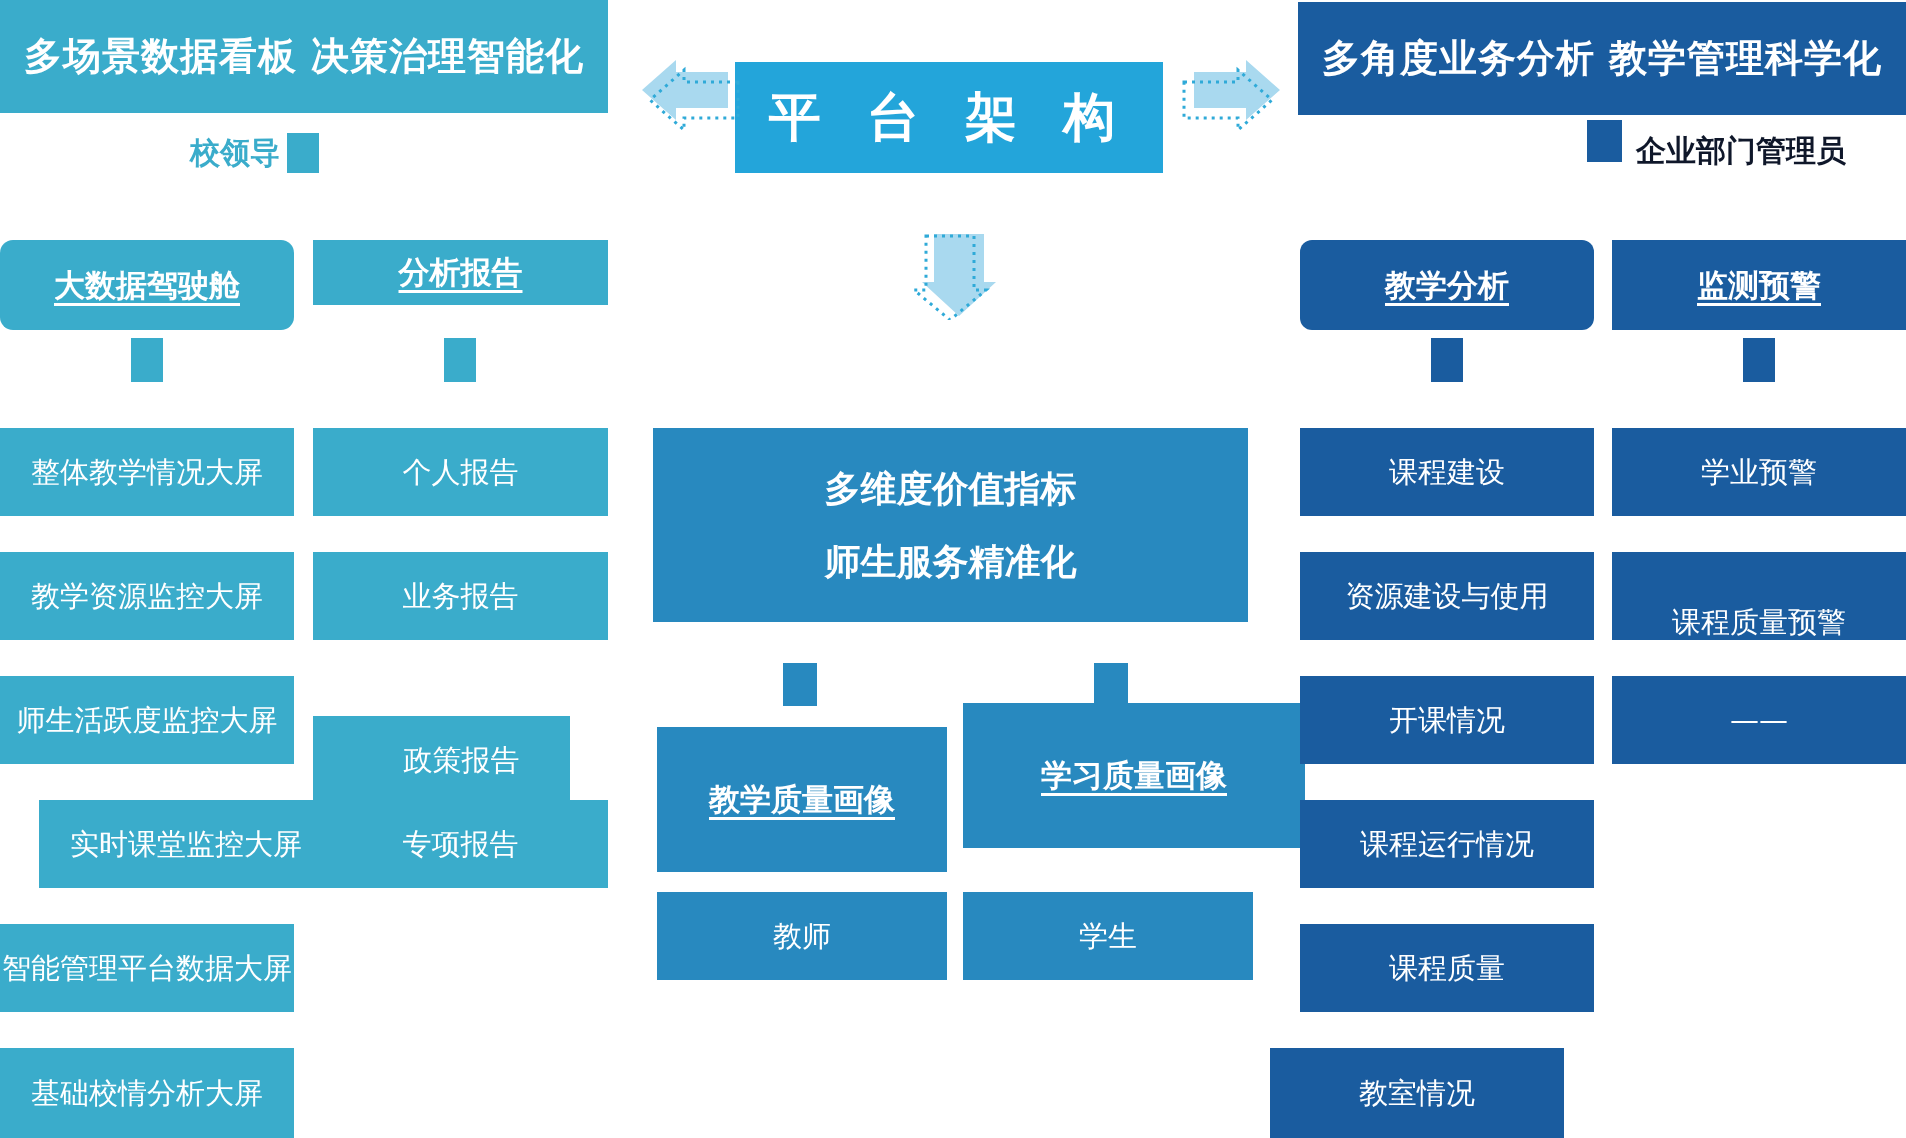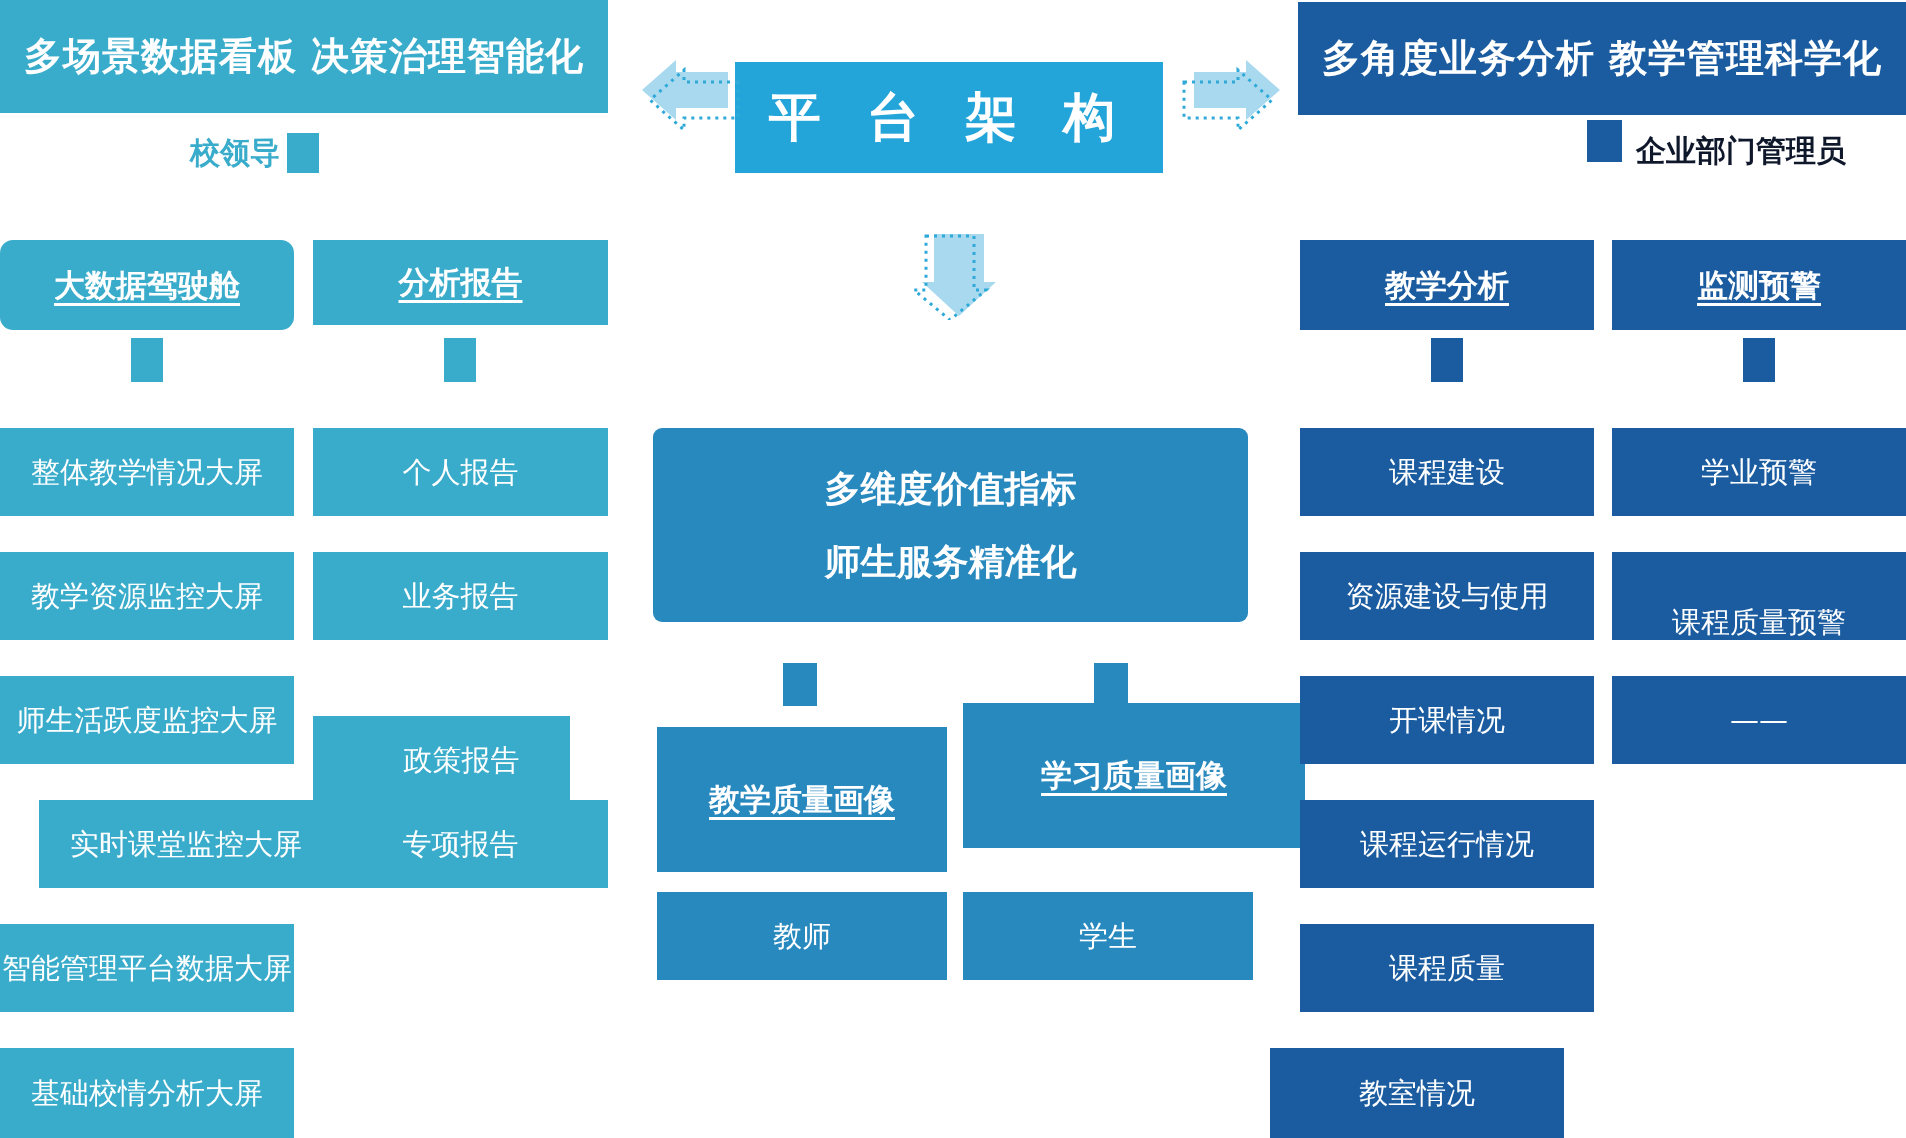--- a/index.html
+++ b/index.html
@@ -21,21 +21,21 @@
   .blue{background:#2889BF;}
   .dark{background:#1A5C9F;}
   .banner-text{font-size:38px;font-weight:bold;letter-spacing:1px;}
   .title-text{font-size:52px;font-weight:bold;letter-spacing:14px;}
   .hdr{font-size:31px;font-weight:bold;text-decoration:underline;text-decoration-thickness:3px;text-underline-offset:7px;}
   .item{font-size:29px;font-weight:normal;}
   .role{font-size:30px;font-weight:bold;display:flex;align-items:center;}
   .role-teal{color:#3AACCB;}
   .role-dark{color:#0f172a;}
   .sq{position:absolute;}
-  .valuebox{flex-direction:column;gap:28px;font-size:36px;font-weight:bold;border-radius:9px;}
+  .valuebox{flex-direction:column;gap:28px;font-size:36px;font-weight:bold;}
   .portrait{font-size:31px;font-weight:bold;text-decoration:underline;text-decoration-thickness:3px;text-underline-offset:7px;}
 </style>
 </head>
 <body>
 
 <div id="canvas">
 
   <div class="box teal banner-text" style="left:0;top:0;width:608px;height:113px;">
     <span>多场景数据看板 决策治理智能化</span>
   </div>
@@ -72,24 +72,24 @@
   <div class="sq teal" style="left:287px;top:133px;width:32px;height:40px;"></div>
 
   <div class="sq dark" style="left:1587px;top:120px;width:35px;height:42px;"></div>
   <div class="role role-dark abs" style="left:1636px;top:131px;width:250px;height:40px;justify-content:flex-start;">
     <span>企业部门管理员</span>
   </div>
 
   <div class="box teal hdr" style="left:0;top:240px;width:294px;height:90px;border-radius:13px;">
     <span>大数据驾驶舱</span>
   </div>
-  <div class="box teal hdr" style="left:313px;top:240px;width:295px;height:85px;">
+  <div class="box teal hdr" style="left:313px;top:240px;width:295px;height:65px;">
     <span>分析报告</span>
   </div>
-  <div class="box dark hdr" style="left:1300px;top:240px;width:294px;height:90px;">
+  <div class="box dark hdr" style="left:1300px;top:240px;width:294px;height:90px;border-radius:12px;">
     <span>教学分析</span>
   </div>
   <div class="box dark hdr" style="left:1612px;top:240px;width:294px;height:90px;">
     <span>监测预警</span>
   </div>
 
   <div class="sq teal" style="left:131px;top:338px;width:32px;height:44px;"></div>
   <div class="sq teal" style="left:444px;top:338px;width:32px;height:44px;"></div>
   <div class="sq dark" style="left:1431px;top:338px;width:32px;height:44px;"></div>
   <div class="sq dark" style="left:1743px;top:338px;width:32px;height:44px;"></div>

